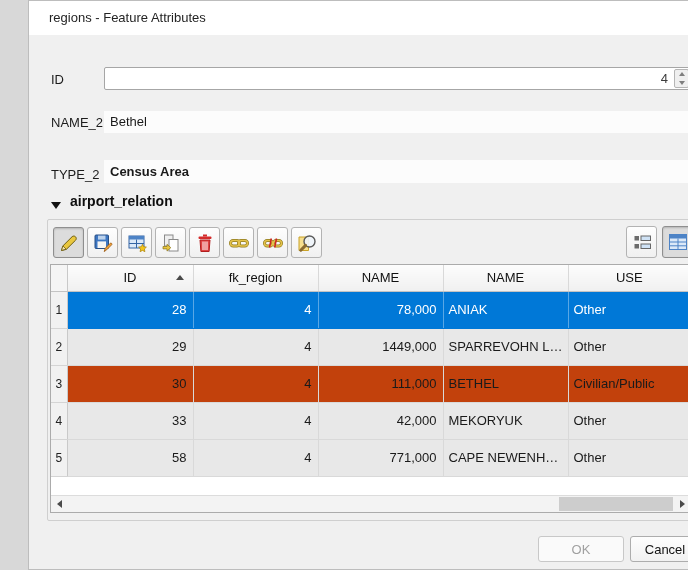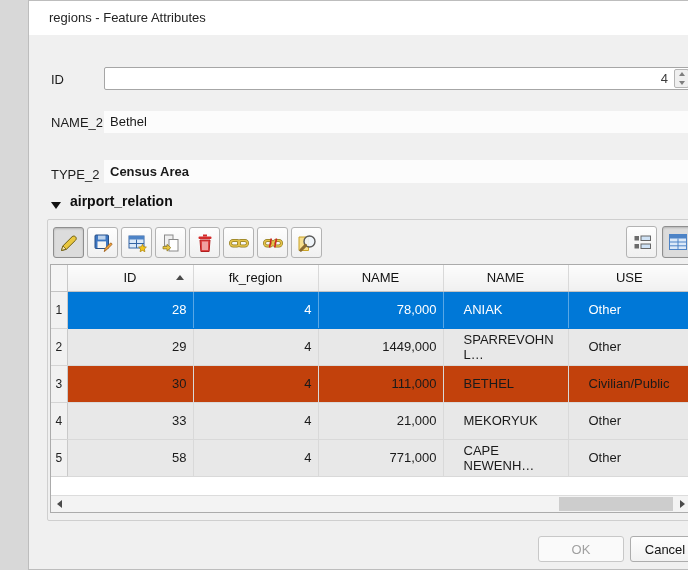--- a/index.html
+++ b/index.html
@@ -46,21 +46,21 @@
     border-right:1px solid #d9d9d9;border-bottom:1px solid #c3c3c3;position:relative;text-align:center;padding:0;font-size:13px;color:#111;cursor:pointer;}
   table.grid th.corner{background:#f5f5f5;border-right:1px solid #c9c9c9;cursor:default;}
   table.grid th:last-child{border-right:none;}
   .sort-asc{position:absolute;right:9px;top:10px;width:0;height:0;
     border-left:4px solid transparent;border-right:4px solid transparent;border-bottom:5px solid #4a4a4a;}
   table.grid td{height:37px;padding:0;border-right:1px solid #d9d9d9;border-bottom:1px solid #d9d9d9;background:#c2410c;color:#1a1a1a;}
   table.grid td:last-child{border-right:none;}
   table.grid td.rownum{background:#f1f1f1;border-right:1px solid #c9c9c9;border-bottom:1px solid #d4d4d4;
     text-align:center;font-size:12px;color:#222;}
   table.grid td.num{text-align:right;padding-right:6px;}
-  table.grid td.txt{text-align:left;padding-left:20px;}
+  table.grid td.txt{text-align:left;padding-left:5px;}
   tr.alt td:not(.rownum){background:#e8e8e8;}
   tr.selected td:not(.rownum){background:#0078d7;color:#ffffff;
     border-right:1px solid rgba(255,255,255,.35);border-bottom:1px solid #0078d7;}
   tr.selected td:last-child{border-right:none;}
   
   .hscroll{position:absolute;left:0;bottom:0;width:100%;height:17px;background:#f3f3f3;border-top:1px solid #dcdcdc;}
   .sb-btn{position:absolute;top:0;width:16px;height:16px;display:flex;align-items:center;justify-content:center;cursor:pointer;}
   .sb-left{left:0;}
   .sb-right{right:0;}
   .tri-left{width:0;height:0;border-top:4px solid transparent;border-bottom:4px solid transparent;border-right:5px solid #4a4a4a;}
@@ -230,21 +230,21 @@
             <td class="num">30</td>
             <td class="num">4</td>
             <td class="num">111,000</td>
             <td class="txt">BETHEL</td>
             <td class="txt">Civilian/Public</td>
           </tr>
           <tr class="alt">
             <td class="rownum">4</td>
             <td class="num">33</td>
             <td class="num">4</td>
-            <td class="num">21,000</td>
+            <td class="num">42,000</td>
             <td class="txt">MEKORYUK</td>
             <td class="txt">Other</td>
           </tr>
           <tr class="alt">
             <td class="rownum">5</td>
             <td class="num">58</td>
             <td class="num">4</td>
             <td class="num">771,000</td>
             <td class="txt">CAPE NEWENH…</td>
             <td class="txt">Other</td>

